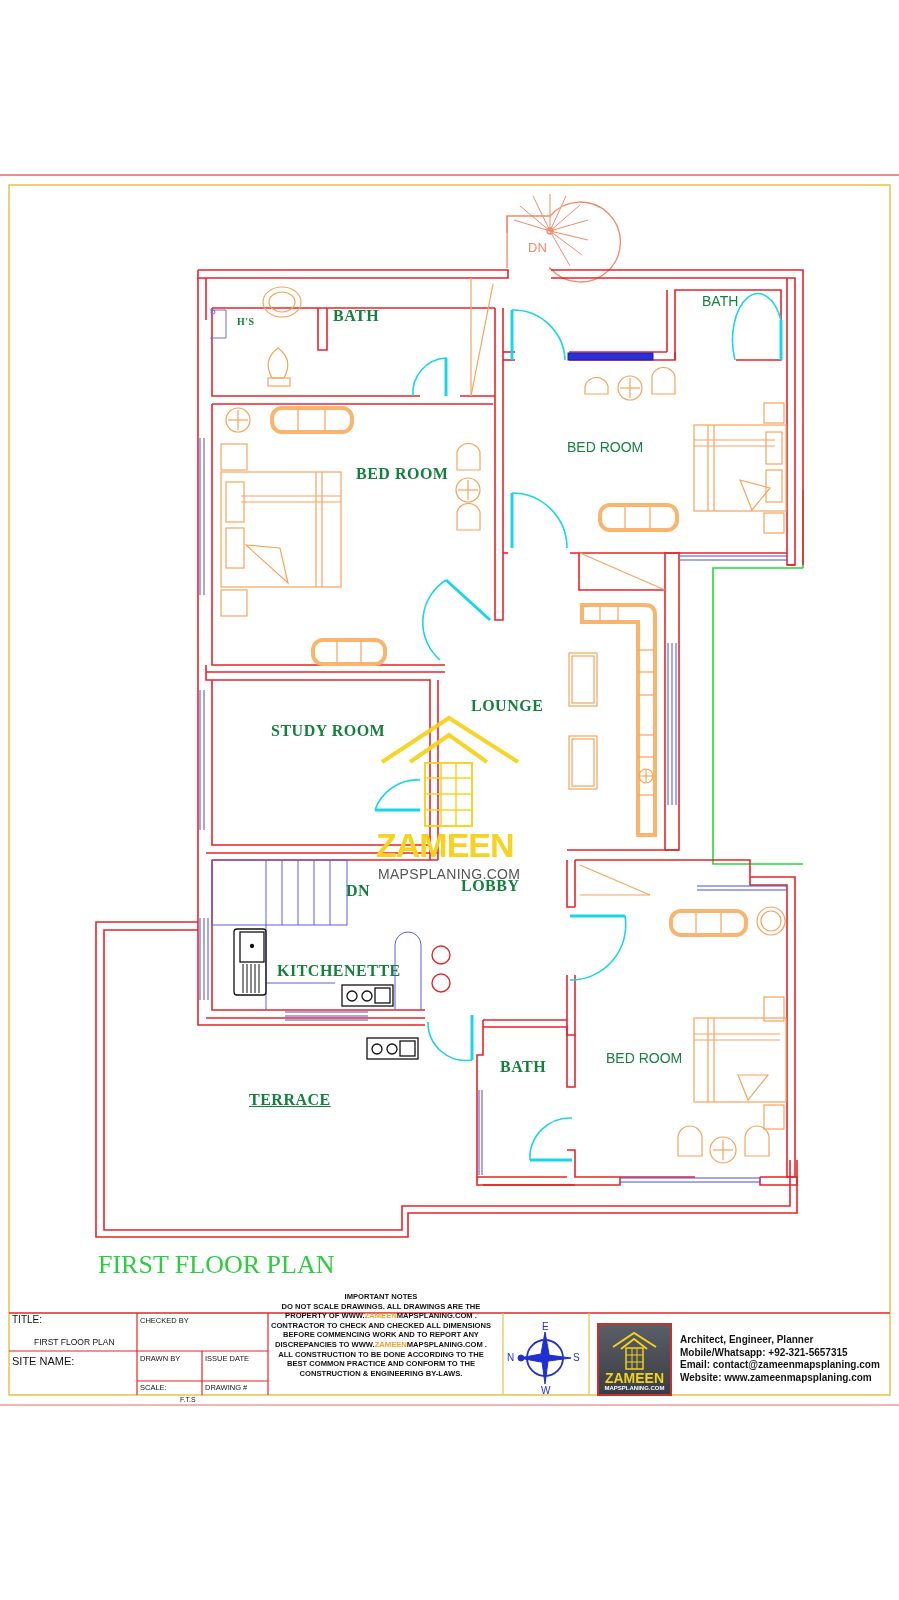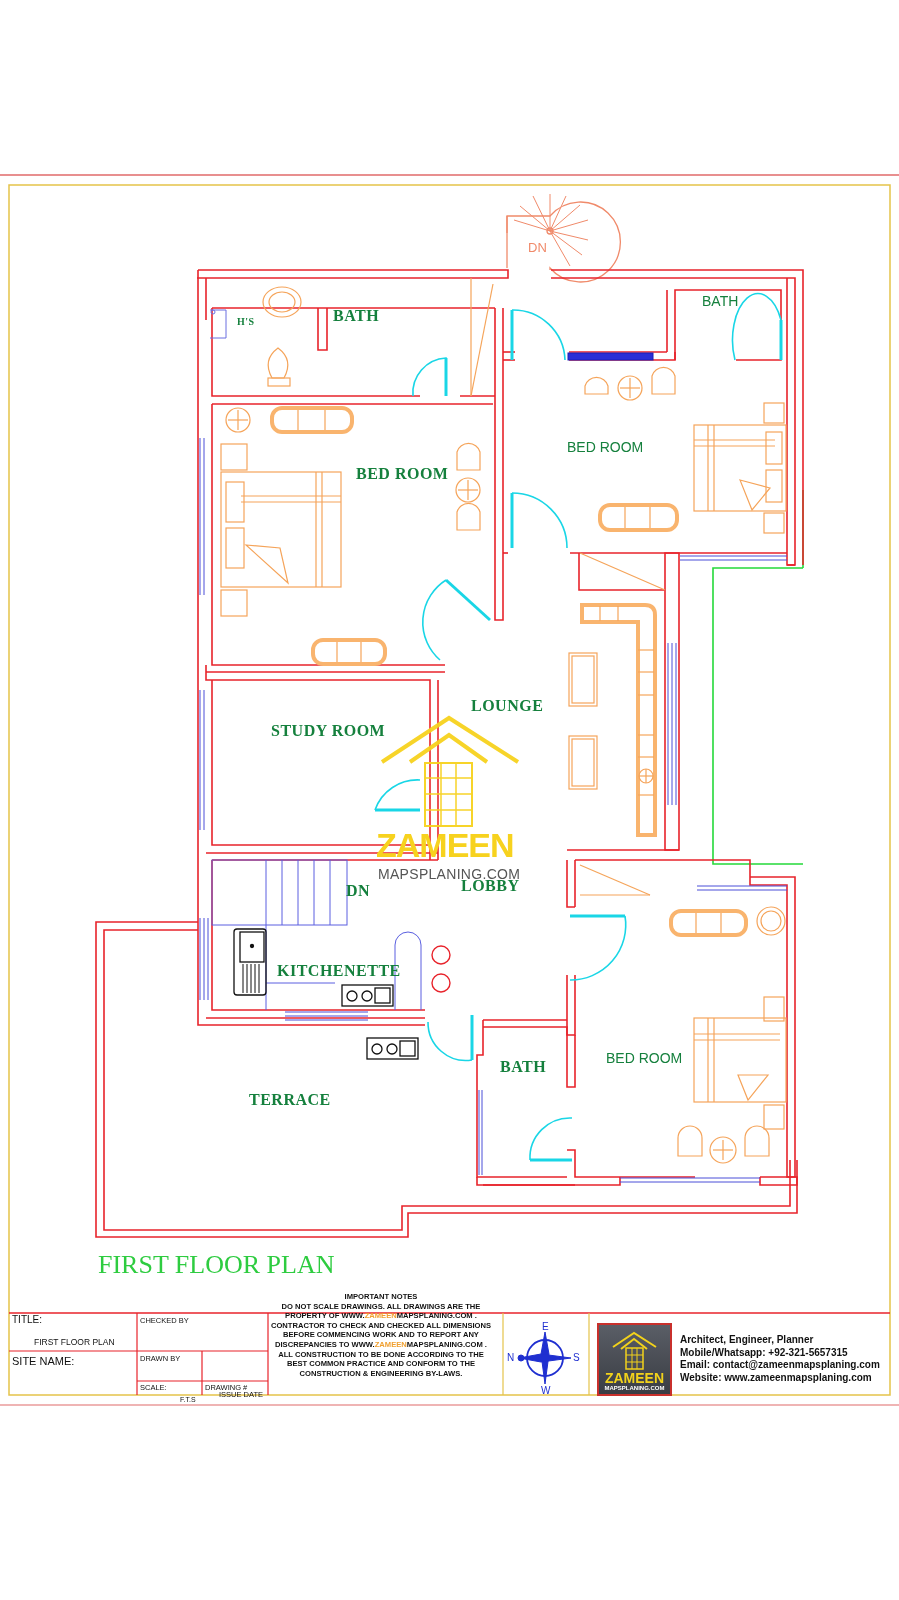--- a/index.html
+++ b/index.html
@@ -343,35 +343,35 @@
 <div class="lbl serif" style="left:333px;top:307px;">BATH</div>
 <div class="lbl serif" style="left:356px;top:465px;">BED  ROOM</div>
 <div class="lbl sans" style="left:702px;top:293px;">BATH</div>
 <div class="lbl sans" style="left:567px;top:439px;">BED ROOM</div>
 <div class="lbl sans" style="left:528px;top:240px;color:#f08a6a;font-size:13px;">DN</div>
 <div class="lbl serif" style="left:271px;top:722px;">STUDY  ROOM</div>
 <div class="lbl serif" style="left:471px;top:697px;">LOUNGE</div>
 <div class="lbl serif" style="left:461px;top:877px;">LOBBY</div>
 <div class="lbl serif" style="left:346px;top:882px;">DN</div>
 <div class="lbl serif" style="left:277px;top:962px;">KITCHENETTE</div>
-<div class="lbl serif" style="left:249px;top:1091px;">TERRACE</div>
+<div class="lbl serif" style="left:249px;top:1091px;text-decoration:underline;">TERRACE</div>
 <div class="lbl serif" style="left:500px;top:1058px;">BATH</div>
 <div class="lbl sans" style="left:606px;top:1050px;">BED ROOM</div>
 
 <div class="wm-word">ZAMEEN</div>
 <div class="wm-sub">MAPSPLANING.COM</div>
 
 <div class="plan-title">FIRST FLOOR PLAN</div>
 
 <div class="tb-text" style="left:12px;top:1314px;font-size:10px;">TITLE:</div>
 <div class="tb-text" style="left:34px;top:1337px;font-size:8.5px;">FIRST FLOOR PLAN</div>
 <div class="tb-text" style="left:12px;top:1355px;font-size:11px;">SITE NAME:</div>
 <div class="tb-text tb-small" style="left:140px;top:1316px;">CHECKED BY</div>
 <div class="tb-text tb-small" style="left:140px;top:1354px;">DRAWN BY</div>
-<div class="tb-text tb-small" style="left:219px;top:1354px;margin-top:36px;">ISSUE DATE</div>
+<div class="tb-text tb-small" style="left:205px;top:1354px;">ISSUE DATE</div>
 <div class="tb-text tb-small" style="left:140px;top:1383px;text-align:center;">SCALE:</div>
 <div class="tb-text tb-small" style="left:180px;top:1396px;font-size:7px;">F.T.S</div>
 <div class="tb-text tb-small" style="left:205px;top:1383px;">DRAWING #</div>
 
 <div class="notes">
   <div>IMPORTANT NOTES</div>
   <div>DO NOT SCALE DRAWINGS. ALL DRAWINGS ARE THE</div>
   <div><span>PROPERTY OF  WWW.</span><span class="brand">ZAMEEN</span><span>MAPSPLANING.COM .</span></div>
   <div>CONTRACTOR TO CHECK AND CHECKED ALL DIMENSIONS</div>
   <div>BEFORE COMMENCING WORK AND TO REPORT ANY</div>

